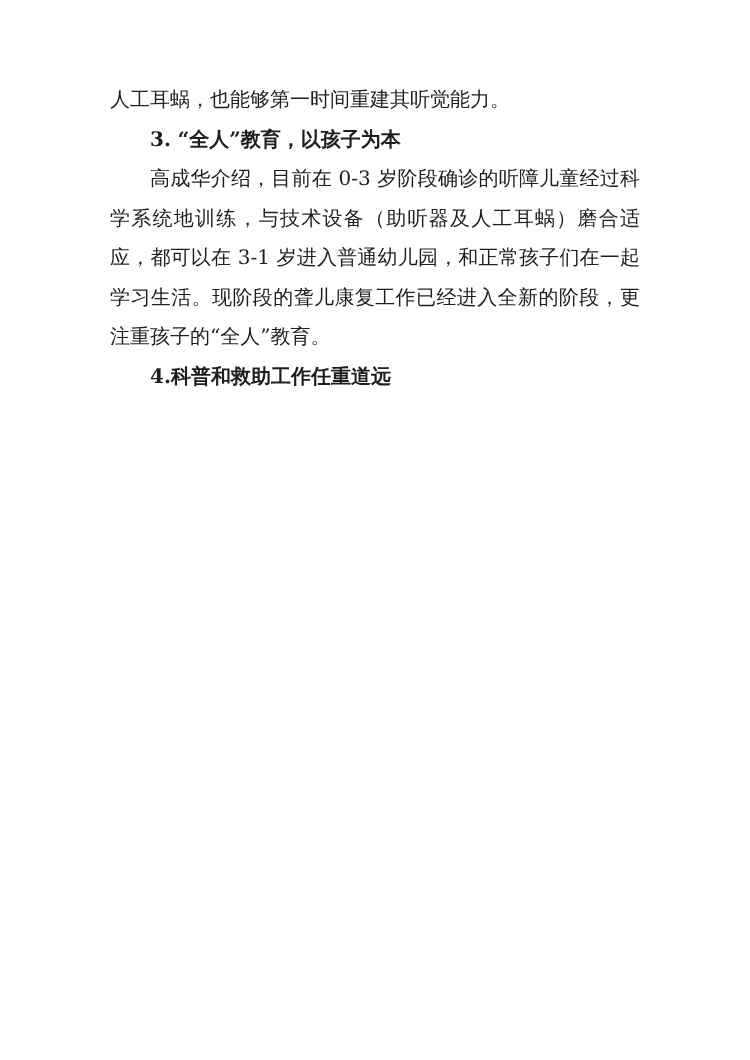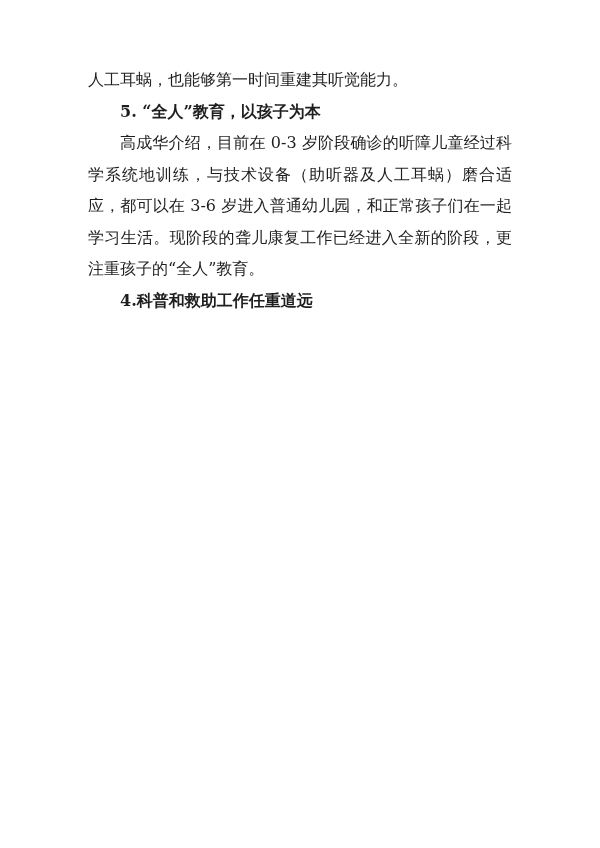--- a/index.html
+++ b/index.html
@@ -41,17 +41,17 @@
     font-weight: bold;
     text-align: left;
   }
 </style>
 </head>
 <body>
 
 <div class="page">
   <div class="content">
     <p class="para no-indent">人工耳蜗，也能够第一时间重建其听觉能力。</p>
-    <p class="heading">5. “全人”教育，以孩子为本</p>
-    <p class="para">高成华介绍，目前在 0-3 岁阶段确诊的听障儿童经过科学系统地训练，与技术设备（助听器及人工耳蜗）磨合适应，都可以在 3-6 岁进入普通幼儿园，和正常孩子们在一起学习生活。现阶段的聋儿康复工作已经进入全新的阶段，更注重孩子的“全人”教育。</p>
+    <p class="heading">3. “全人”教育，以孩子为本</p>
+    <p class="para">高成华介绍，目前在 0-3 岁阶段确诊的听障儿童经过科学系统地训练，与技术设备（助听器及人工耳蜗）磨合适应，都可以在 3-1 岁进入普通幼儿园，和正常孩子们在一起学习生活。现阶段的聋儿康复工作已经进入全新的阶段，更注重孩子的“全人”教育。</p>
     <p class="heading">4.科普和救助工作任重道远</p>
   </div>
 </div>
 
 </body></html>

